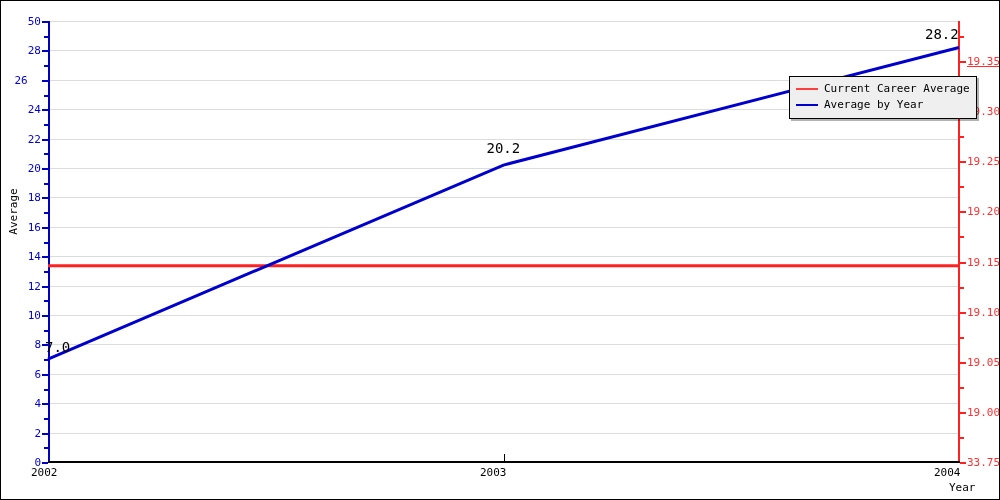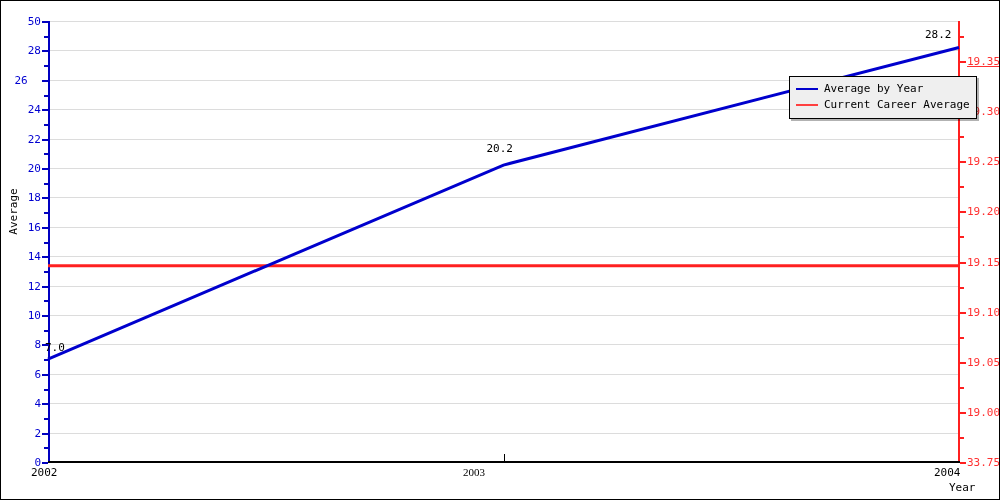--- a/index.html
+++ b/index.html
@@ -146,21 +146,21 @@
     left: 0;
     top: 0;
     width: 1000px;
     height: 500px;
     pointer-events: none;
   }
   
   .pt-label {
     position: absolute;
     color: #000000;
-    font-size: 11px;
+    font-size: 14px;
     line-height: 11px;
     white-space: nowrap;
   }
   
   #legend {
     position: absolute;
     left: 788px;
     top: 75px;
     background: #efefef;
     border: 1px solid #000000;
@@ -285,21 +285,21 @@
       <div class="tick-right minor" style="top: 286px;"></div>
       <div class="tick-right minor" style="top: 235px;"></div>
       <div class="tick-right minor" style="top: 185px;"></div>
       <div class="tick-right minor" style="top: 135px;"></div>
       <div class="tick-right minor" style="top: 85px;"></div>
       <div class="tick-right minor" style="top: 35px;"></div>
     </div>
   <div id="bottom-ticks">
       <div class="xl" style="left: 30px;">2002</div>
       <div class="tick-bottom" style="left: 503px;"></div>
-      <div class="xl" style="left: 462px; font-family: Liberation Serif, serif;">2003</div>
+      <div class="xl" style="left: 479px;">2003</div>
       <div class="xl" style="left: 933px;">2004</div>
     </div>
 
   <div class="axis-left"></div>
   <div class="axis-right"></div>
   <div class="axis-bottom"></div>
 
   <svg id="series-svg">
     <polyline id="career-line" fill="none" stroke="#ff2020" stroke-width="3" points="47,264.755 958,264.755"></polyline>
     <polyline id="avg-line" fill="none" stroke="#0000cd" stroke-width="3" points="47,358.1 502.5,164.06 958,46.460000000000036"></polyline>
@@ -309,22 +309,22 @@
       <div class="pt-label" style="left: 44px; top: 341.1px;">7.0</div>
       <div class="pt-label" style="left: 485.5px; top: 142.06px;">20.2</div>
       <div class="pt-label" style="left: 924px; top: 28.46px;">28.2</div>
     </div>
 
   <div id="ylabel">Average</div>
   <div id="xlabel">Year</div>
 
   <div id="legend">
     <div class="legend-row">
+      <span class="legend-swatch" style="background:#ff4040"></span>
+      <span class="legend-text">Current Career Average</span>
+    </div>
+    <div class="legend-row">
       <span class="legend-swatch" style="background:#0000cd"></span>
       <span class="legend-text">Average by Year</span>
     </div>
-    <div class="legend-row">
-      <span class="legend-swatch" style="background:#ff4040"></span>
-      <span class="legend-text">Current Career Average</span>
-    </div>
   </div>
 
 </div>
 
 </body></html>

